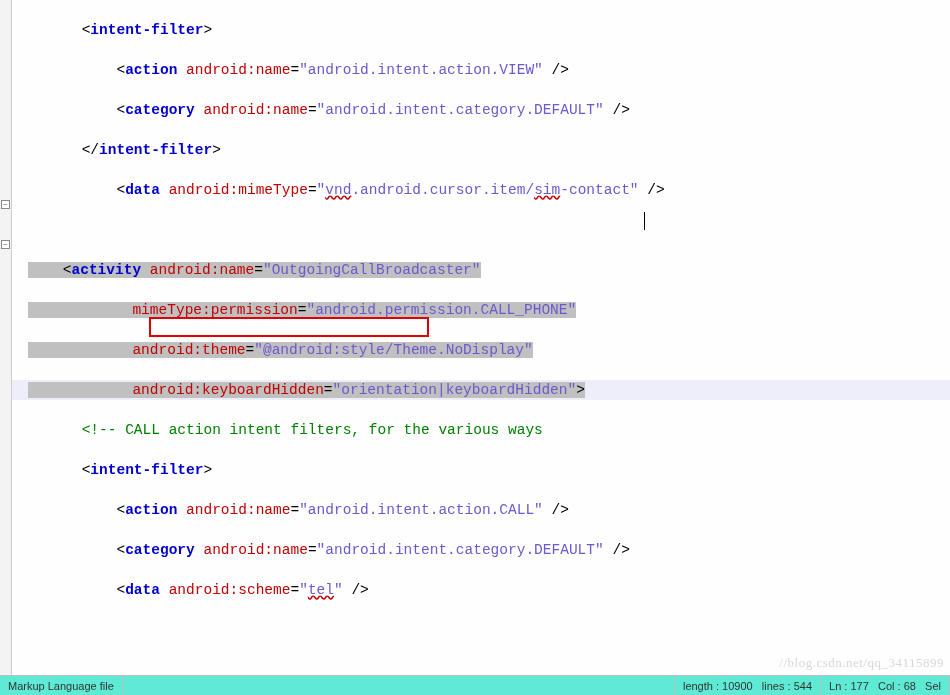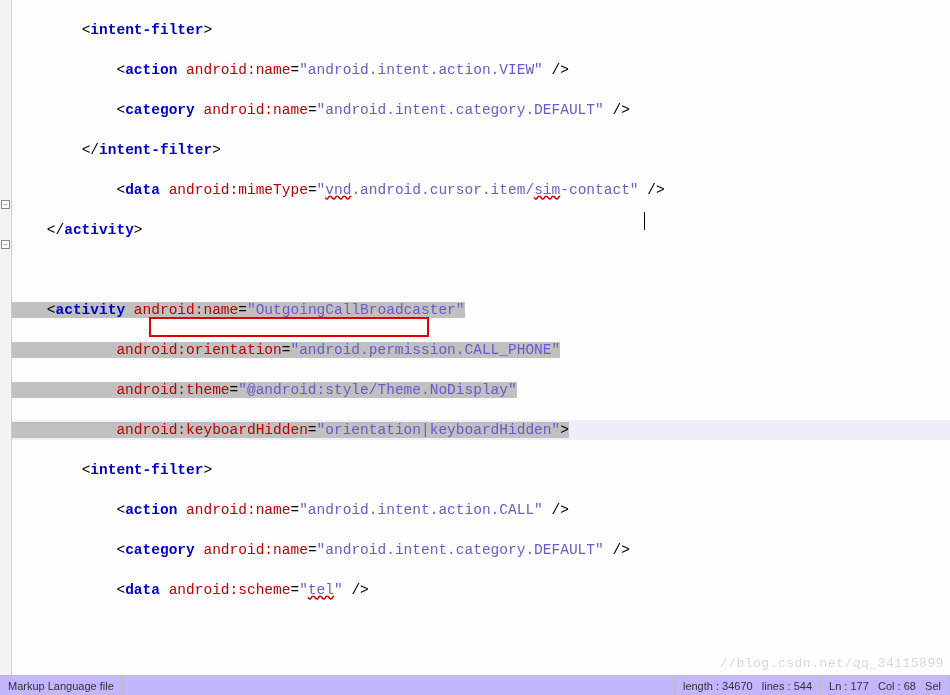--- a/index.html
+++ b/index.html
@@ -35,21 +35,21 @@
     width: 9px;
     height: 9px;
     border: 1px solid #888;
     background: #fff;
     font-size: 8px;
     line-height: 7px;
     text-align: center;
     color: #666;
   }
   .line { height: 20px; }
-  .sel { background: #c0c0c0; }
+  .sel { background: #c0c0c0; margin-left: 16px; }
   .cursor-line { background: #eeeefa; }
   .p { color: #000; } 
   .tag { color: #0000cd; font-weight: bold; }
   .attr { color: #c00000; }
   .val { color: #6a5acd; }
   .comment { color: #008000; }
   .err { text-decoration: underline wavy #c00000; }
   .redbox {
     border: 2px solid #e00000;
     position: absolute;
@@ -60,68 +60,68 @@
     width: 1px;
     height: 18px;
     background: #000;
   }
   .statusbar {
     position: absolute;
     left: 0;
     right: 0;
     bottom: 0;
     height: 20px;
-    background: #c4b5fd;
+    background: #5eead4;
     border-top: 1px solid #bdbdbd;
     font-family: Tahoma, sans-serif;
     font-size: 11px;
     color: #333;
     display: flex;
     align-items: center;
   }
   .status-cell {
     border-right: 1px solid #bdbdbd;
     padding: 0 8px;
     height: 100%;
     display: flex;
     align-items: center;
   }
   .status-spacer { flex: 1; border-right: 1px solid #bdbdbd; height:100%; }
   .watermark {
     position: absolute;
     right: 6px;
     bottom: 24px;
     color: #d8d8d8;
-    font-family: Liberation Mono, monospace;
+    font-family: Liberation Serif, serif;
     font-size: 13px;
     letter-spacing: 0.5px;
     pointer-events: none;
     text-align: center;
   }
 </style>
 </head>
 <body>
 
 <div class="gutter">
   <div class="fold-mark" style="top:200px;">−</div>
   <div class="fold-mark" style="top:240px;">−</div>
 </div>
 
 <div class="editor">
 <div class="line">        <span class="p">&lt;</span><span class="tag">intent-filter</span><span class="p">&gt;</span></div>
 <div class="line">            <span class="p">&lt;</span><span class="tag">action</span> <span class="attr">android:name</span><span class="p">=</span><span class="val">"android.intent.action.VIEW"</span> <span class="p">/&gt;</span></div>
 <div class="line">            <span class="p">&lt;</span><span class="tag">category</span> <span class="attr">android:name</span><span class="p">=</span><span class="val">"android.intent.category.DEFAULT"</span> <span class="p">/&gt;</span></div>
 <div class="line">        <span class="p">&lt;/</span><span class="tag">intent-filter</span><span class="p">&gt;</span></div>
 <div class="line">            <span class="p">&lt;</span><span class="tag">data</span> <span class="attr">android:mimeType</span><span class="p">=</span><span class="val">"<span class="err">vnd</span>.android.cursor.item/<span class="err">sim</span>-contact"</span> <span class="p">/&gt;</span></div>
-<div class="line">    <span class="p">&lt;/</span><span class="tag">activity</span><span class="p">&gt;</span></div>
 <div class="line"> </div>
 <div class="line"><span class="sel">    <span class="p">&lt;</span><span class="tag">activity</span> <span class="attr">android:name</span><span class="p">=</span><span class="val">"OutgoingCallBroadcaster"</span></span></div>
-<div class="line"><span class="sel">            <span class="attr">android:orientation</span><span class="p">=</span><span class="val">"android.permission.CALL_PHONE"</span></span></div>
+<div class="line"><span class="sel">            <span class="attr">mimeType:permission</span><span class="p">=</span><span class="val">"android.permission.CALL_PHONE"</span></span></div>
 <div class="line"><span class="sel">            <span class="attr">android:theme</span><span class="p">=</span><span class="val">"@android:style/Theme.NoDisplay"</span></span></div>
 <div class="line cursor-line"><span class="sel">            <span class="attr">android:keyboardHidden</span><span class="p">=</span><span class="val">"orientation|keyboardHidden"</span><span class="p">&gt;</span></span></div>
+<div class="line">        <span class="comment">&lt;!-- CALL action intent filters, for the various ways</span></div>
 <div class="line">        <span class="p">&lt;</span><span class="tag">intent-filter</span><span class="p">&gt;</span></div>
 <div class="line">            <span class="p">&lt;</span><span class="tag">action</span> <span class="attr">android:name</span><span class="p">=</span><span class="val">"android.intent.action.CALL"</span> <span class="p">/&gt;</span></div>
 <div class="line">            <span class="p">&lt;</span><span class="tag">category</span> <span class="attr">android:name</span><span class="p">=</span><span class="val">"android.intent.category.DEFAULT"</span> <span class="p">/&gt;</span></div>
 <div class="line">            <span class="p">&lt;</span><span class="tag">data</span> <span class="attr">android:scheme</span><span class="p">=</span><span class="val">"<span class="err">tel</span>"</span> <span class="p">/&gt;</span></div>
 
 
 
 
 
 
@@ -141,21 +141,21 @@
 <div class="redbox" style="left:149px; top:317px; width:280px; height:20px;"></div>
 
 <div class="cursor-caret" style="left:644px; top:212px;"></div>
 
 <div class="watermark">//blog.csdn.net/qq_34115899</div>
 
 <div class="statusbar">
   <div class="status-cell">Markup Language file</div>
   <div class="status-spacer"></div>
   <div class="status-cell">
-    <span>length :</span>&nbsp;<span>34670</span>
+    <span>length :</span>&nbsp;<span>10900</span>
     &nbsp;&nbsp;&nbsp;
     <span>lines :</span>&nbsp;<span>544</span>
   </div>
   <div class="status-cell">
     <span>Ln :</span>&nbsp;<span>177</span>
     &nbsp;&nbsp;&nbsp;
     <span>Col :</span>&nbsp;<span>68</span>
     &nbsp;&nbsp;&nbsp;
     <span>Sel</span>
   </div>

